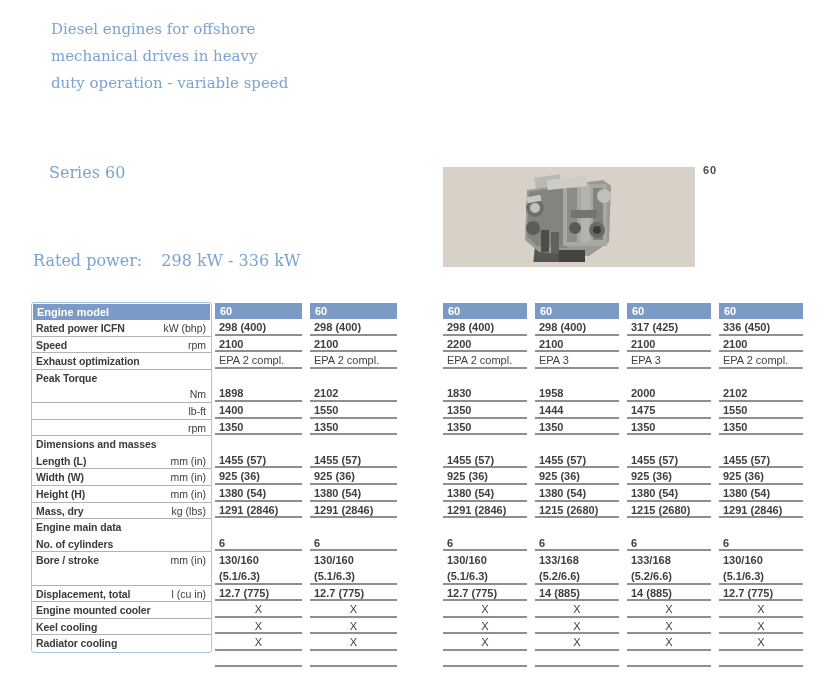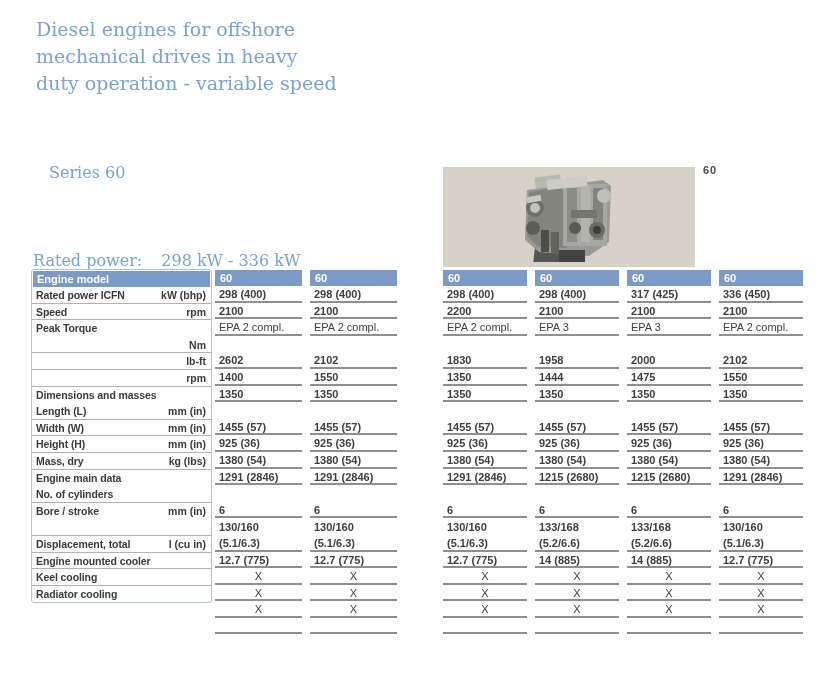--- a/index.html
+++ b/index.html
@@ -5,23 +5,23 @@
   html,body{margin:0;padding:0;}
   .page{
     position:relative;
     width:830px;height:691px;
     background:#ffffff;
     font-family:"Liberation Sans",sans-serif;
     overflow:hidden;
   }
   
   .title{
-    position:absolute;left:36px;top:16px;
+    position:absolute;left:51px;top:16px;
     font-family:"DejaVu Serif",serif;
-    font-size:19px;line-height:27px;
+    font-size:15px;line-height:27px;
     color:#7aa3d2;font-weight:400;
   }
   .series{
     position:absolute;left:33px;top:163px;
     font-family:"DejaVu Serif",serif;
     font-size:16px;color:#7aa3d2;margin-left:16px;
   }
   .rated{
     position:absolute;left:33px;top:251px;
     font-family:"DejaVu Serif",serif;
@@ -34,21 +34,21 @@
     width:252px;height:100px;
     background:#d8d1c7;
   }
   .photo svg{position:absolute;left:62px;top:3px;}
   .photo-caption{
     position:absolute;left:703px;top:164px;
     font-size:11px;font-weight:bold;color:#4d4d4d;
     letter-spacing:1px;
   }
   
-  .table-area{position:absolute;left:0;top:270px;width:830px;height:370px;}
+  .table-area{position:absolute;left:0;top:303px;width:830px;height:370px;}
   .label-box{
     position:absolute;left:31px;top:-1px;
     width:179px;
     border:1px solid #a9c4de;border-radius:3px;
     box-sizing:content-box;
   }
   .lband{
     height:16px;margin:1px 1px 0 1px;
     background:#7b9ac6;color:#ffffff;
     font-size:11px;font-weight:bold;
@@ -63,21 +63,21 @@
   .lrow.datarow{border-bottom:1px solid #b3b3b3;}
   .lrow:last-child{border-bottom:none;}
   .lrow.tall{height:33.2px;}
   .lrow .lbl{
     position:absolute;left:4px;top:2px;
     font-size:10.5px;font-weight:bold;color:#3b3b3b;
     white-space:nowrap;letter-spacing:-0.1px;
   }
   .lrow .unit{
     position:absolute;right:5px;top:2px;
-    font-size:10.5px;font-weight:bold;color:#3b3b3b;
+    font-size:10.5px;font-weight:normal;color:#3b3b3b;
     white-space:nowrap;
   }
   .dcol{position:absolute;top:0;}
   .dband{
     height:16px;background:#7b9ac6;color:#ffffff;
     font-size:11px;font-weight:bold;line-height:16px;
     padding-left:5px;box-sizing:border-box;
   }
   .dcell{
     position:relative;height:16.6px;
@@ -143,20 +143,24 @@
       <div class="lband">Engine model</div>
 
     <div class="lrow datarow">
           <span class="lbl">Rated power ICFN</span>
           <span class="unit">kW (bhp)</span>
         </div>
         <div class="lrow datarow">
           <span class="lbl">Speed</span>
           <span class="unit">rpm</span>
         </div>
+        <div class="lrow datarow">
+          <span class="lbl">Exhaust optimization</span>
+          <span class="unit"></span>
+        </div>
         <div class="lrow section">
           <span class="lbl">Peak Torque</span>
           <span class="unit"></span>
         </div>
         <div class="lrow datarow">
           <span class="lbl"></span>
           <span class="unit">Nm</span>
         </div>
         <div class="lrow datarow">
           <span class="lbl"></span>
@@ -215,21 +219,21 @@
           <span class="unit"></span>
         </div>
       </div>
 
   <div class="dcol" style="left: 215px; width: 87px;">
         <div class="dband">60</div>
         <div class="dcell">298 (400)</div>
         <div class="dcell">2100</div>
         <div class="dcell plain">EPA 2 compl.</div>
         <div class="dcell blank"></div>
-        <div class="dcell">2602</div>
+        <div class="dcell">1898</div>
         <div class="dcell">1400</div>
         <div class="dcell">1350</div>
         <div class="dcell blank"></div>
         <div class="dcell">1455 (57)</div>
         <div class="dcell">925 (36)</div>
         <div class="dcell">1380 (54)</div>
         <div class="dcell">1291 (2846)</div>
         <div class="dcell blank"></div>
         <div class="dcell">6</div>
         <div class="dcell tall">

